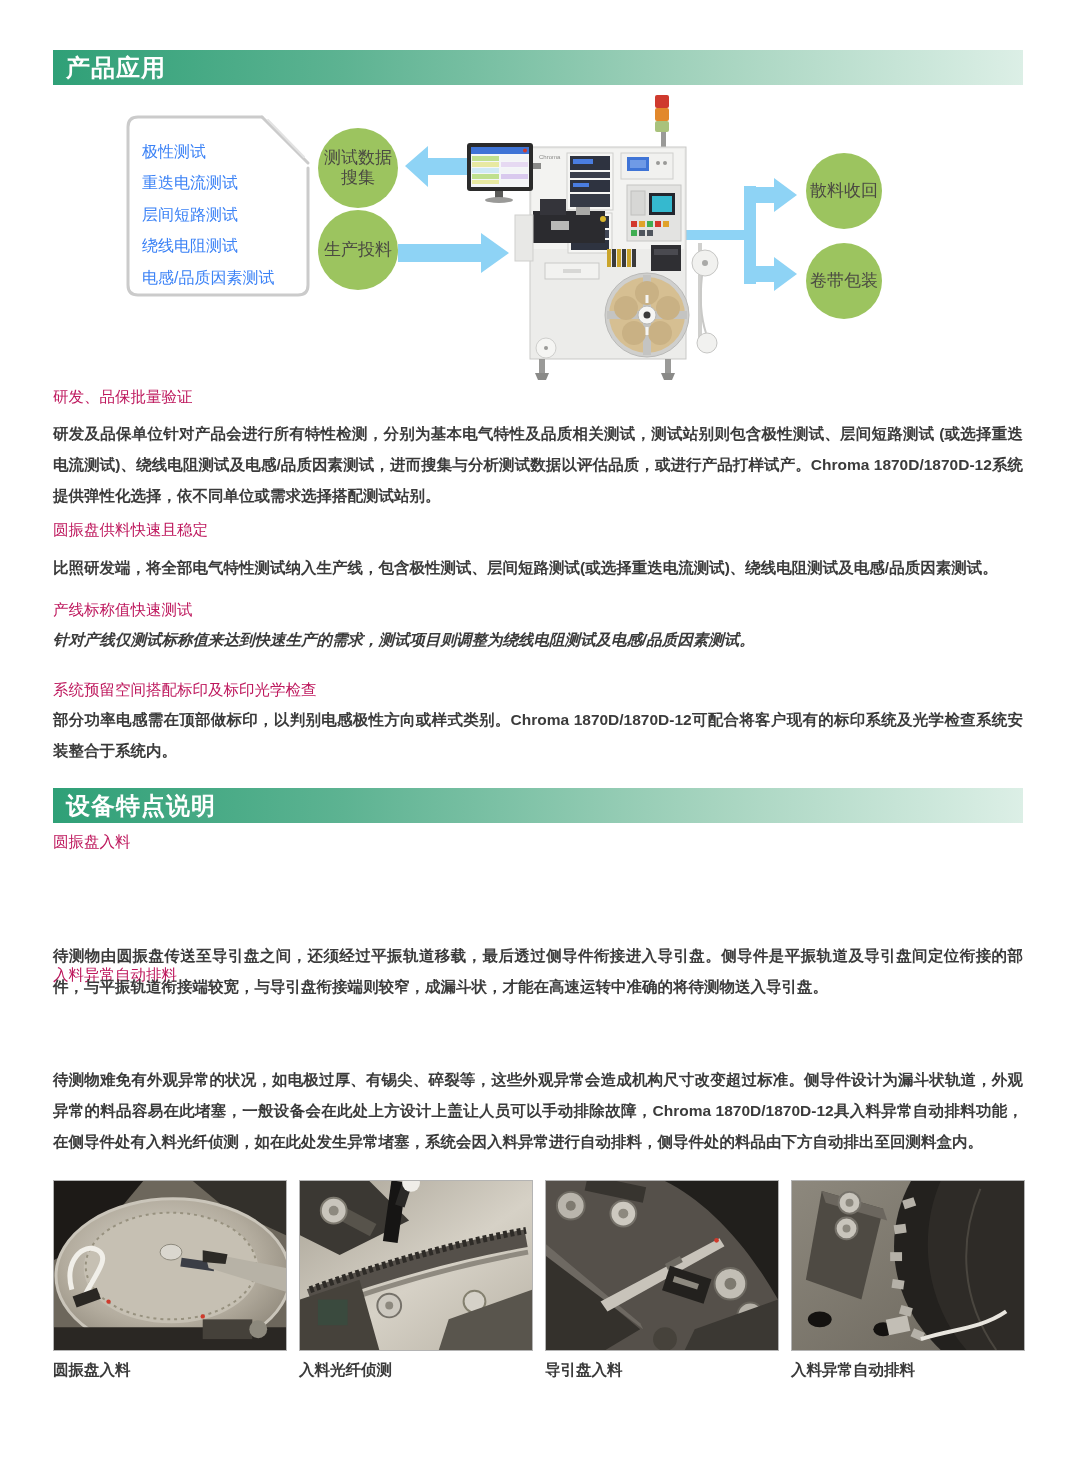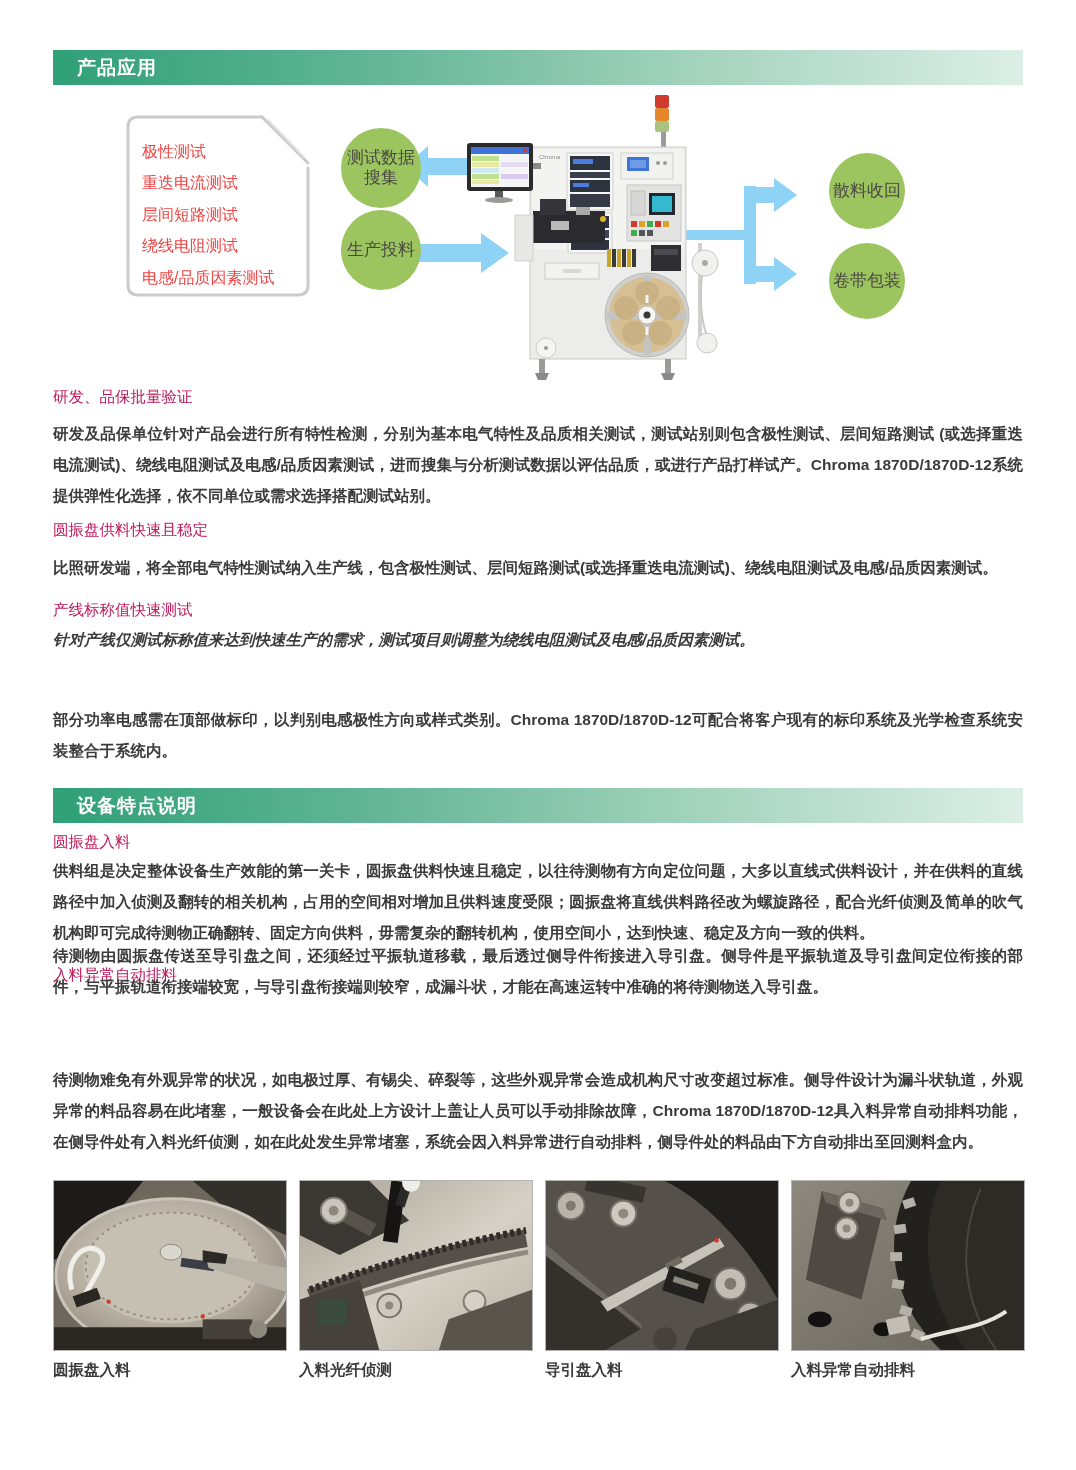--- a/index.html
+++ b/index.html
@@ -1,26 +1,26 @@
 <!DOCTYPE html>
 <html><head>
 <meta charset="utf-8">
 <style>
   html,body{margin:0;padding:0;background:#ffffff;}
   .page{position:relative;width:1076px;height:1470px;background:#fff;overflow:hidden;
         font-family:"Liberation Sans","DejaVu Sans",sans-serif;}
   .abs{position:absolute;}
   .bar{left:53px;width:970px;height:35px;
        background:linear-gradient(90deg,#2fa077 0%,#5db392 30%,#a6d4bf 68%,#dcefe6 100%);}
-  .bar span{display:block;padding-left:24px;line-height:35px;font-size:19px;font-weight:bold;color:#ffffff;letter-spacing:1px;}
+  .bar span{display:block;padding-left:13px;line-height:35px;font-size:24px;font-weight:bold;color:#ffffff;letter-spacing:1px;}
   .h-blue{left:53px;width:970px;font-size:15.5px;color:#be185d;line-height:21px;}
   .para{left:53px;width:970px;font-size:15.5px;color:#3b3b3b;line-height:31px;text-align:justify;font-weight:600;}
-  .doc-list{line-height:31.4px;font-size:16px;color:#ef4444;white-space:nowrap;}
+  .doc-list{line-height:31.4px;font-size:16px;color:#3b82f6;white-space:nowrap;}
   .circle{border-radius:50%;background:#9cc45f;display:flex;flex-direction:column;align-items:center;justify-content:center;
-          font-size:17px;color:#4a4a42;line-height:1.2;text-align:right;margin-left:23px;}
+          font-size:17px;color:#4a4a42;line-height:1.2;text-align:right;}
   .photos{left:53px;top:1180px;width:972px;display:grid;grid-template-columns:repeat(4,1fr);grid-column-gap:12px;}
   .photo{height:171px;border:1px solid #b4b4b4;box-sizing:border-box;background:#888;overflow:hidden;}
   .photo svg{display:block;width:100%;height:100%;}
   .caption{margin-top:9px;font-size:15.5px;font-weight:bold;color:#3a3a3a;}
 </style>
 </head>
 <body>
 
 <div class="page">
 
@@ -186,28 +186,28 @@
 
   <div class="abs h-blue" style="top:386px;">研发、品保批量验证</div>
   <div class="abs para" style="top:418px;">研发及品保单位针对产品会进行所有特性检测，分别为基本电气特性及品质相关测试，测试站别则包含极性测试、层间短路测试 (或选择重迭电流测试)、绕线电阻测试及电感/品质因素测试，进而搜集与分析测试数据以评估品质，或进行产品打样试产。Chroma 1870D/1870D-12系统提供弹性化选择，依不同单位或需求选择搭配测试站别。</div>
 
   <div class="abs h-blue" style="top:519px;">圆振盘供料快速且稳定</div>
   <div class="abs para" style="top:544px;margin-top:8px;">比照研发端，将全部电气特性测试纳入生产线，包含极性测试、层间短路测试(或选择重迭电流测试)、绕线电阻测试及电感/品质因素测试。</div>
 
   <div class="abs h-blue" style="top:599px;">产线标称值快速测试</div>
   <div class="abs para" style="top:624px;font-style:italic;">针对产线仅测试标称值来达到快速生产的需求，测试项目则调整为绕线电阻测试及电感/品质因素测试。</div>
 
+  <div class="abs h-blue" style="top:679px;">系统预留空间搭配标印及标印光学检查</div>
   <div class="abs para" style="top:704px;">部分功率电感需在顶部做标印，以判别电感极性方向或样式类别。Chroma 1870D/1870D-12可配合将客户现有的标印系统及光学检查系统安装整合于系统内。</div>
 
   <div class="abs bar" style="top:788px;">
     <span>设备特点说明</span>
   </div>
 
   <div class="abs h-blue" style="top:831px;">圆振盘入料</div>
-  <div class="abs para" style="top:855px;">供料组是决定整体设备生产效能的第一关卡，圆振盘供料快速且稳定，以往待测物有方向定位问题，大多以直线式供料设计，并在供料的直线路径中加入侦测及翻转的相关机构，占用的空间相对增加且供料速度受限；圆振盘将直线供料路径改为螺旋路径，配合光纤侦测及简单的吹气机构即可完成待测物正确翻转、固定方向供料，毋需复杂的翻转机构，使用空间小，达到快速、稳定及方向一致的供料。</div>
 
   <div class="abs h-blue" style="top:964px;">入料异常自动排料</div>
   <div class="abs para" style="top:940px;">待测物由圆振盘传送至导引盘之间，还须经过平振轨道移载，最后透过侧导件衔接进入导引盘。侧导件是平振轨道及导引盘间定位衔接的部件，与平振轨道衔接端较宽，与导引盘衔接端则较窄，成漏斗状，才能在高速运转中准确的将待测物送入导引盘。</div>
   <div class="abs para" style="top:1064px;">待测物难免有外观异常的状况，如电极过厚、有锡尖、碎裂等，这些外观异常会造成机构尺寸改变超过标准。侧导件设计为漏斗状轨道，外观异常的料品容易在此堵塞，一般设备会在此处上方设计上盖让人员可以手动排除故障，Chroma 1870D/1870D-12具入料异常自动排料功能，在侧导件处有入料光纤侦测，如在此处发生异常堵塞，系统会因入料异常进行自动排料，侧导件处的料品由下方自动排出至回测料盒内。</div>
 
   <div class="abs photos">
 
     <div>
       <div class="photo">
         <svg viewBox="0 0 234 171" preserveAspectRatio="none">

